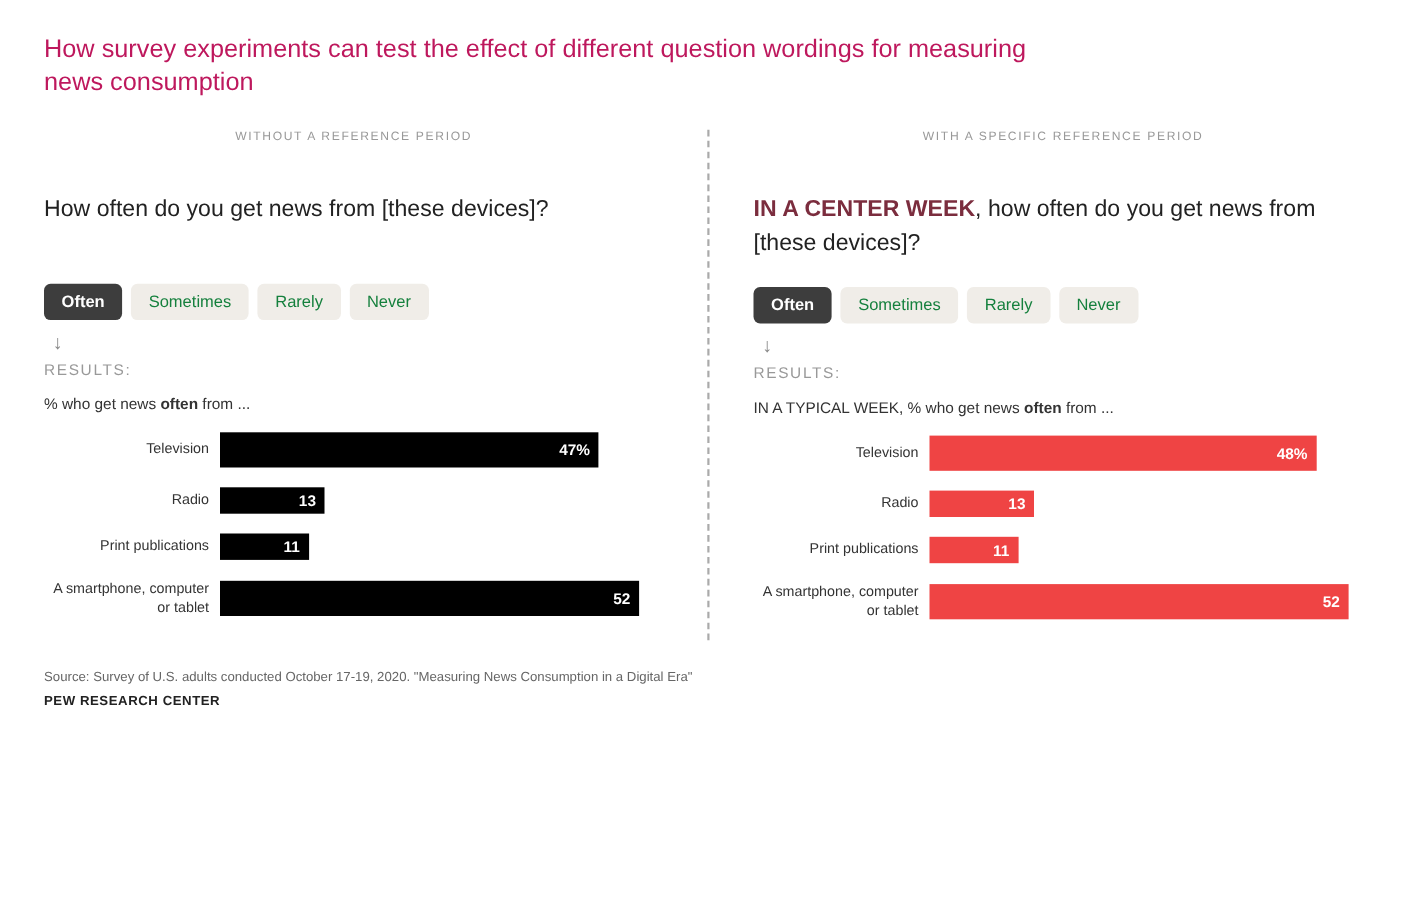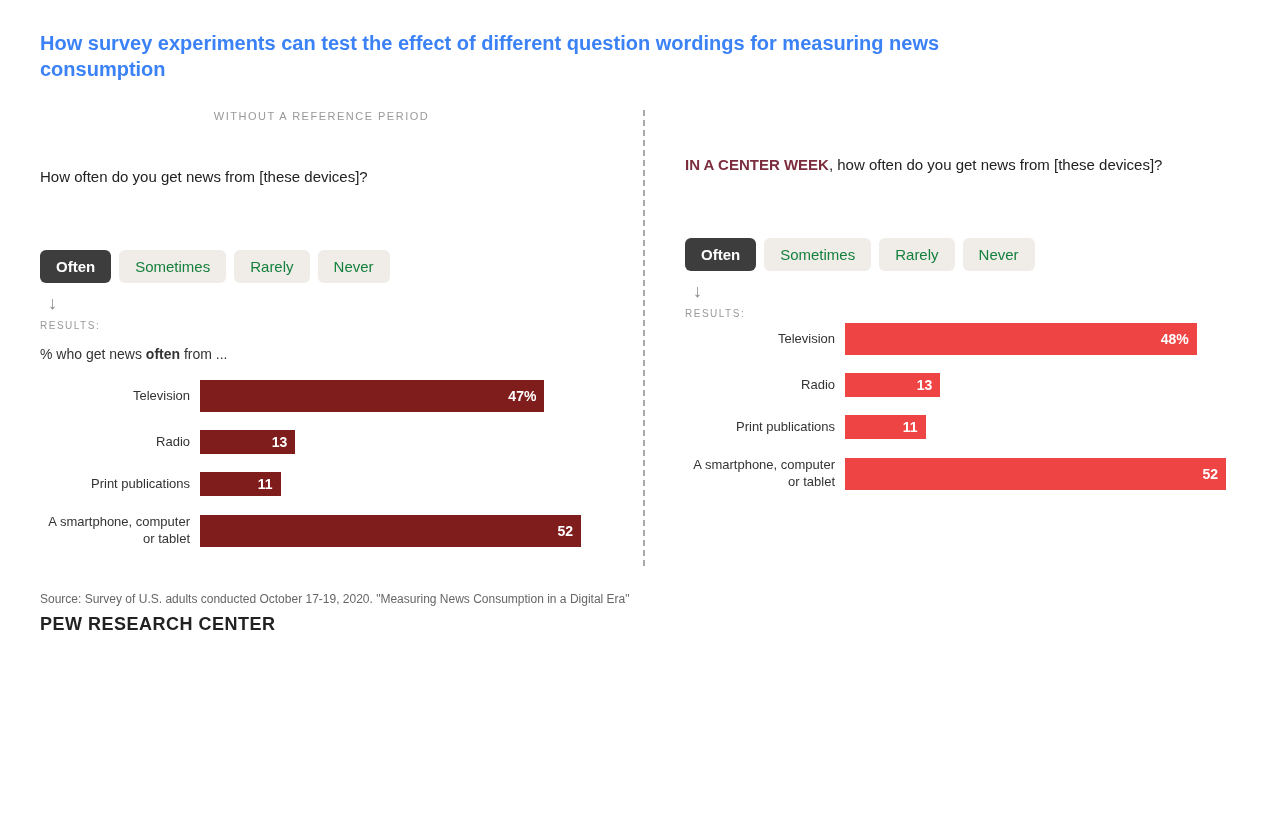--- a/index.html
+++ b/index.html
@@ -4,23 +4,23 @@
   <style>
     * { box-sizing: border-box; margin: 0; padding: 0; }
     body {
       font-family: 'Franklin Gothic Medium', 'Arial Narrow', Arial, sans-serif;
       background: #fff;
       width: 1288px;
       min-height: 832px;
       padding: 30px 40px 20px 40px;
     }
     .main-title {
-      font-size: 20px;
-      font-weight: bold;
-      color: #3b82f6;
+      font-size: 23px;
+      font-weight: normal;
+      color: #be185d;
       line-height: 1.3;
       margin-bottom: 28px;
       max-width: 900px;
     }
     .panels-container {
       display: flex;
       flex-direction: row;
       gap: 0;
       width: 100%;
     }
@@ -46,21 +46,21 @@
     }
     .panel-label {
       font-size: 11px;
       color: #999;
       letter-spacing: 1.5px;
       text-transform: uppercase;
       margin-bottom: 14px;
       text-align: center;
     }
     .question-text {
-      font-size: 15px;
+      font-size: 21px;
       color: #222;
       line-height: 1.5;
       margin-bottom: 24px;
       min-height: 60px;
       margin-top: 44px;
     }
     .highlight-maroon {
       color: #7b2d3e;
       font-weight: bold;
     }
@@ -84,21 +84,21 @@
       color: #fff;
       font-weight: bold;
     }
     .arrow-down {
       font-size: 18px;
       color: #888;
       margin: 6px 0 6px 8px;
       display: block;
     }
     .results-label {
-      font-size: 10px;
+      font-size: 14px;
       color: #999;
       letter-spacing: 1.5px;
       text-transform: uppercase;
       margin-bottom: 4px;
     }
     .results-subtitle {
       font-size: 14px;
       color: #333;
       margin-bottom: 18px;
       margin-top: 15px;
@@ -132,35 +132,35 @@
       height: 32px;
       display: flex;
       align-items: center;
       justify-content: flex-end;
       padding-right: 8px;
       color: #fff;
       font-size: 14px;
       font-weight: bold;
       border-radius: 0;
     }
-    .bar-gold { background: #7f1d1d; }
+    .bar-gold { background: #000000; }
     .bar-maroon { background: #ef4444; }
 
     .bar-small {
       height: 24px;
     }
 
     .source-text {
       font-size: 12px;
       color: #666;
       margin-top: 24px;
       line-height: 1.5;
     }
     .pew-label {
-      font-size: 18px;
+      font-size: 12px;
       font-weight: bold;
       color: #222;
       margin-top: 6px;
       letter-spacing: 0.5px;
     }
   </style>
 </head>
 <body>
 
 <div class="main-title">How survey experiments can test the effect of different question wordings for measuring news consumption</div>
@@ -213,34 +213,38 @@
         <div class="bar-wrap">
           <div class="bar bar-gold" style="width: calc(52/55 * 100%)">52</div>
         </div>
       </div>
     </div>
   </div>
 
   <div class="divider"></div>
 
   <div class="panel panel-right">
+    <div class="panel-label">WITH A SPECIFIC REFERENCE PERIOD</div>
     <div class="question-text">
       <span class="highlight-maroon">IN A CENTER WEEK</span>, how often do you get news from [these devices]?
     </div>
 
     <div class="options-row">
       <div class="option-pill active">Often</div>
       <div class="option-pill">Sometimes</div>
       <div class="option-pill">Rarely</div>
       <div class="option-pill">Never</div>
     </div>
 
     <span class="arrow-down">↓</span>
 
     <div class="results-label">RESULTS:</div>
+    <div class="results-subtitle">
+      IN A TYPICAL WEEK, % who get news <strong>often</strong> from ...
+    </div>
 
     <div class="bar-chart">
 
       <div class="bar-row">
         <div class="bar-label">Television</div>
         <div class="bar-wrap">
           <div class="bar bar-maroon" style="width: calc(48/55 * 100%)">48%</div>
         </div>
       </div>
 

